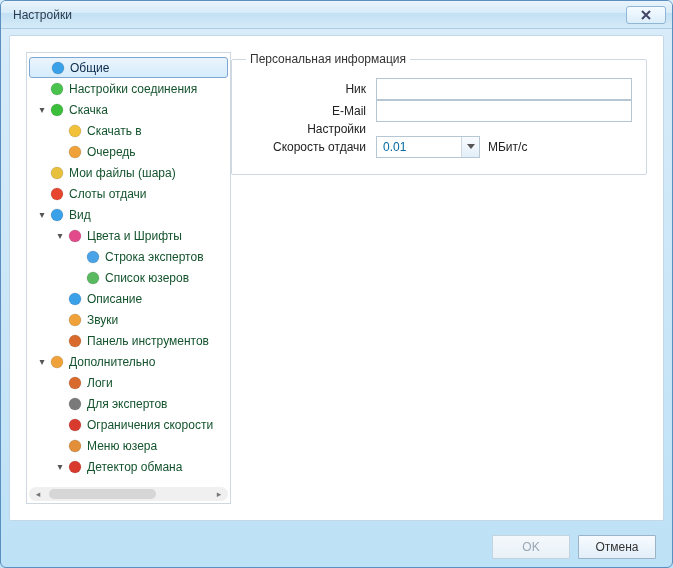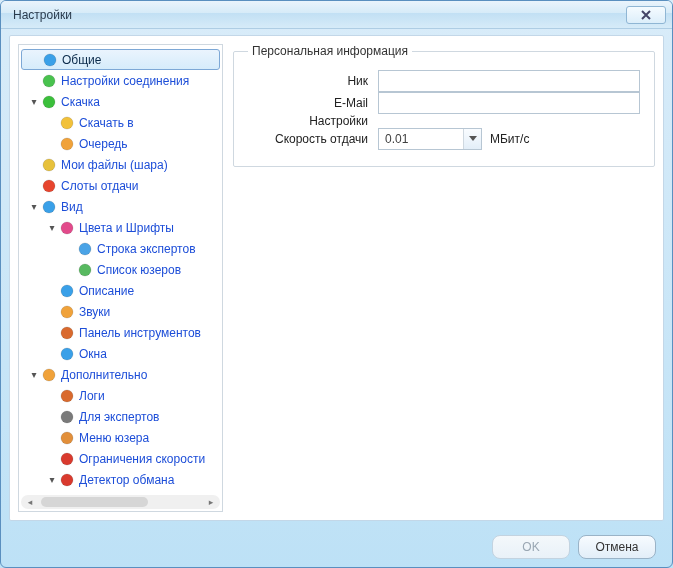--- a/index.html
+++ b/index.html
@@ -3,31 +3,31 @@
 <meta charset="utf-8">
 <style>
   * { box-sizing: border-box; margin: 0; padding: 0; font-family: "Segoe UI", Tahoma, sans-serif; font-size: 12px; }
   body { width: 673px; height: 568px; background: linear-gradient(180deg, #d9ecf9 0%, #bde1f6 100%); border: 1px solid #5a8fbf; border-radius: 6px; overflow: hidden; position: relative; }
 
   .titlebar { height: 28px; display: flex; align-items: center; justify-content: space-between; padding: 0 6px 0 12px; background: linear-gradient(180deg,#eaf4fc 0%,#d6ebf8 45%,#c2e0f4 46%,#d6ebf8 100%); border-bottom: 1px solid #aecde4; }
   .titlebar .title { color: #2a3b4d; font-size: 12px; }
   .close-btn { width: 40px; height: 18px; display: flex; align-items: center; justify-content: center; background: linear-gradient(180deg,#f5fbff,#dceefa); border: 1px solid #8fb6d4; border-radius: 3px; cursor: pointer; }
   .close-btn svg { width: 10px; height: 10px; stroke: #446; stroke-width: 2; }
 
-  .content { position: absolute; top: 34px; left: 8px; right: 8px; bottom: 46px; background: #fff; border: 1px solid #c3d7e8; border-radius: 2px; display: flex; padding: 8px; gap: 10px; }
+  .content { position: absolute; top: 34px; left: 8px; right: 8px; bottom: 46px; background: #fff; border: 1px solid #c3d7e8; border-radius: 2px; display: flex; padding: 16px; }
 
   .tree-panel { width: 205px; border: 1px solid #cfd8e0; background: #fff; position: relative; overflow: hidden; }
   .tree { padding: 4px 2px 4px 2px; }
   .tree ul { list-style: none; padding-left: 0; }
   .tree li { position: relative; }
   .node { display: flex; align-items: center; height: 21px; padding-right: 2px; white-space: nowrap; cursor: default; }
   .node .expander { width: 14px; text-align: center; color: #555; font-size: 10px; cursor: pointer; user-select: none; }
   .node .indent { display: inline-block; }
   .node .icon { width: 16px; height: 16px; margin-right: 4px; flex-shrink: 0; }
-  .node .label { color: #1d4ed8; white-space: nowrap; }
+  .node .label { color: #14532d; white-space: nowrap; }
   .node.selected { background: linear-gradient(180deg,#eaf4fd,#d6ecfb); border: 1px solid #7da8d6; border-radius: 3px; height: 21px; margin: 0; }
   .node.selected .label { color: #0a2a4a; }
 
   
   .tree li::before { content:""; position:absolute; top:0; bottom:0; left:6px; border-left:1px dotted #b0b0b0; }
   .tree > ul > li::before { left:6px; }
   .tree li .node::before { content:""; position:absolute; top:10px; width:10px; border-top:1px dotted #b0b0b0; }
 
   
   .tree li::before, .tree li .node::before { display:none; }
@@ -37,26 +37,26 @@
   .hscroll .thumb { flex:0 0 55%; height:10px; background:#d6d6d6; border-radius:6px; margin-left:2px;}
   .hscroll .track { flex:1; }
 
   .main-panel { flex:1; position:relative; }
   fieldset { border:1px solid #cfd8e0; border-radius:2px; padding:12px 14px 16px 14px; }
   legend { padding:0 4px; color:#333; font-size:12px; }
   .form-row { display:flex; align-items:center; }
   .form-row label { width:130px; text-align:right; padding-right:10px; color:#222; }
   .form-row input[type=text] { flex:1; height:22px; border:1px solid #b7c6d3; padding:0 6px; background:#fff; }
   .speed-row .combo { width:104px; height:22px; border:1px solid #b7c6d3; display:flex; align-items:center; background:#fff; position:relative; }
-  .speed-row .combo .combo-val { flex:1; padding:0 6px; color:#404040; }
+  .speed-row .combo .combo-val { flex:1; padding:0 6px; color:#0369a1; }
   .speed-row .combo .combo-btn { width:18px; height:100%; border-left:1px solid #cfd8e0; display:flex; align-items:center; justify-content:center; background:linear-gradient(180deg,#f9fcff,#e3eef8); cursor:pointer;}
   .speed-row .unit { margin-left:8px; color:#222; }
 
   .footer { position:absolute; left:0; right:0; bottom:0; height:40px; display:flex; align-items:center; justify-content:flex-end; gap:8px; padding:0 16px; }
-  .btn { min-width:78px; height:24px; border:1px solid #9ab3c7; background:linear-gradient(180deg,#f7fbff,#e2eef8); border-radius:8px; cursor:pointer; color:#333; }
+  .btn { min-width:78px; height:24px; border:1px solid #9ab3c7; background:linear-gradient(180deg,#f7fbff,#e2eef8); border-radius:1px; cursor:pointer; color:#333; }
   .btn:disabled { color:#9aa7b3; border-color:#c3d3e0; background:linear-gradient(180deg,#f4f8fb,#e9f1f8); }
 </style>
 </head>
 <body>
 
 <div class="titlebar">
   <span class="title">Настройки</span>
   <div class="close-btn">
     <svg viewBox="0 0 10 10">
         <path d="M1 1 L9 9 M9 1 L1 9" fill="none"></path>
@@ -204,30 +204,20 @@
               <span class="indent" style="width: 24px;"></span>
               <span class="expander" style="color: rgb(85, 85, 85);"></span>
               <span class="icon"><svg width="16" height="16" viewBox="0 0 16 16">
                   <circle cx="8" cy="8" r="6" fill="#d96a2e" stroke="rgba(0,0,0,0.25)" stroke-width="0.5"></circle>
                 </svg></span>
               <span class="label">Панель инструментов</span>
             </div>
           </li>
           <li>
             <div class="node">
-              <span class="indent" style="width: 24px;"></span>
-              <span class="expander" style="color: rgb(85, 85, 85);"></span>
-              <span class="icon"><svg width="16" height="16" viewBox="0 0 16 16">
-                  <circle cx="8" cy="8" r="6" fill="#3aa0e8" stroke="rgba(0,0,0,0.25)" stroke-width="0.5"></circle>
-                </svg></span>
-              <span class="label">Окна</span>
-            </div>
-          </li>
-          <li>
-            <div class="node">
               <span class="indent" style="width: 6px;"></span>
               <span class="expander" style="color: rgb(85, 85, 85);">▾</span>
               <span class="icon"><svg width="16" height="16" viewBox="0 0 16 16">
                   <circle cx="8" cy="8" r="6" fill="#f0a23a" stroke="rgba(0,0,0,0.25)" stroke-width="0.5"></circle>
                 </svg></span>
               <span class="label">Дополнительно</span>
             </div>
           </li>
           <li>
             <div class="node">
@@ -247,33 +237,33 @@
                   <circle cx="8" cy="8" r="6" fill="#7a7a7a" stroke="rgba(0,0,0,0.25)" stroke-width="0.5"></circle>
                 </svg></span>
               <span class="label">Для экспертов</span>
             </div>
           </li>
           <li>
             <div class="node">
               <span class="indent" style="width: 24px;"></span>
               <span class="expander" style="color: rgb(85, 85, 85);"></span>
               <span class="icon"><svg width="16" height="16" viewBox="0 0 16 16">
+                  <circle cx="8" cy="8" r="6" fill="#d93a2e" stroke="rgba(0,0,0,0.25)" stroke-width="0.5"></circle>
+                </svg></span>
+              <span class="label">Ограничения скорости</span>
+            </div>
+          </li>
+          <li>
+            <div class="node">
+              <span class="indent" style="width: 24px;"></span>
+              <span class="expander" style="color: rgb(85, 85, 85);"></span>
+              <span class="icon"><svg width="16" height="16" viewBox="0 0 16 16">
                   <circle cx="8" cy="8" r="6" fill="#e28f3a" stroke="rgba(0,0,0,0.25)" stroke-width="0.5"></circle>
                 </svg></span>
               <span class="label">Меню юзера</span>
-            </div>
-          </li>
-          <li>
-            <div class="node">
-              <span class="indent" style="width: 24px;"></span>
-              <span class="expander" style="color: rgb(85, 85, 85);"></span>
-              <span class="icon"><svg width="16" height="16" viewBox="0 0 16 16">
-                  <circle cx="8" cy="8" r="6" fill="#d93a2e" stroke="rgba(0,0,0,0.25)" stroke-width="0.5"></circle>
-                </svg></span>
-              <span class="label">Ограничения скорости</span>
             </div>
           </li>
           <li>
             <div class="node">
               <span class="indent" style="width: 24px;"></span>
               <span class="expander" style="color: rgb(85, 85, 85);">▾</span>
               <span class="icon"><svg width="16" height="16" viewBox="0 0 16 16">
                   <circle cx="8" cy="8" r="6" fill="#d93a2e" stroke="rgba(0,0,0,0.25)" stroke-width="0.5"></circle>
                 </svg></span>
               <span class="label">Детектор обмана</span>

